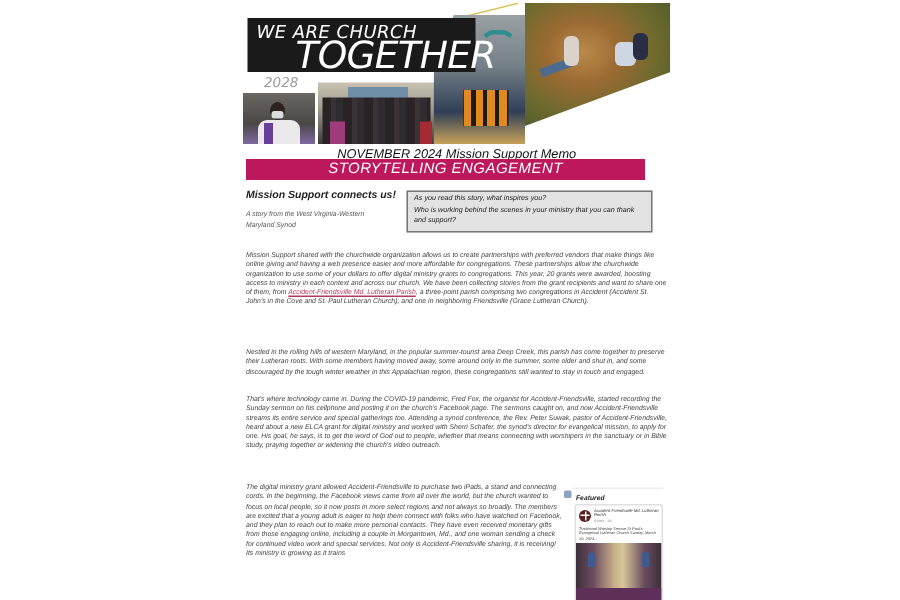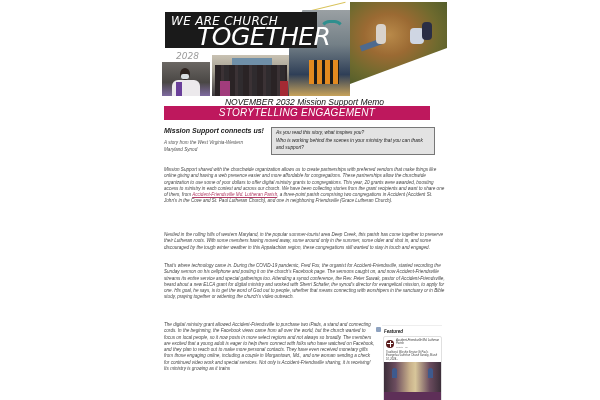--- a/index.html
+++ b/index.html
@@ -85,21 +85,21 @@
       <div class="p2"></div>
       <div class="p3"></div>
     </div>
     <div class="title-box">
       <span class="title-small">WE ARE CHURCH</span>
       <span class="title-big">TOGETHER</span>
     </div>
     <div class="year">2028</div>
   </div>
 
-  <div class="memo-title">NOVEMBER 2032 Mission Support Memo</div>
+  <div class="memo-title">NOVEMBER 2024 Mission Support Memo</div>
   <div class="section-bar">STORYTELLING ENGAGEMENT</div>
 
   <div class="subhead">Mission Support connects us!</div>
   <div class="byline">A story from the West Virginia-Western Maryland Synod</div>
 
   <div class="callout">
     <p>As you read this story, what inspires you?</p>
     <p>Who is working behind the scenes in your ministry that you can thank and support?</p>
   </div>
 

